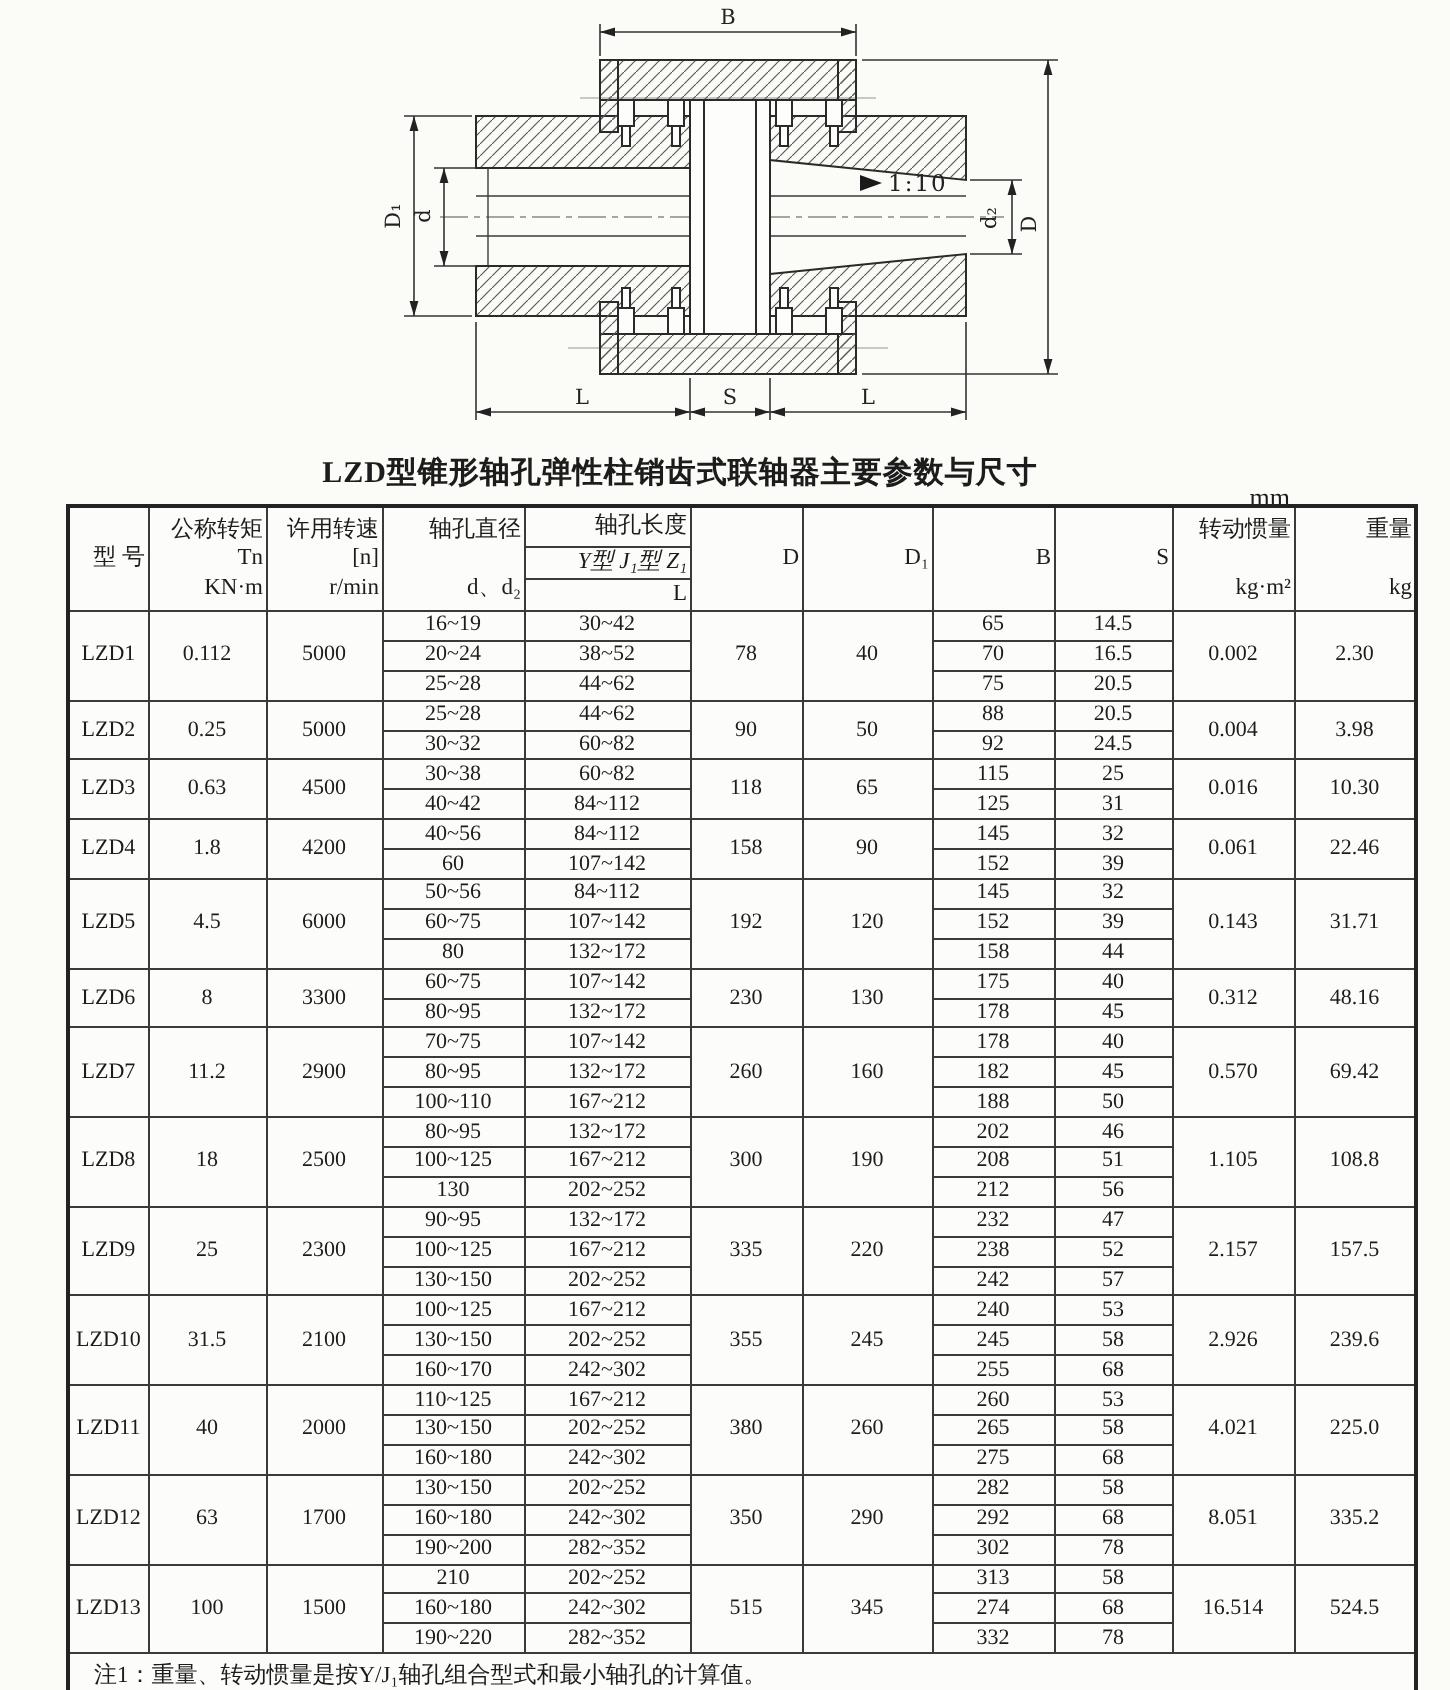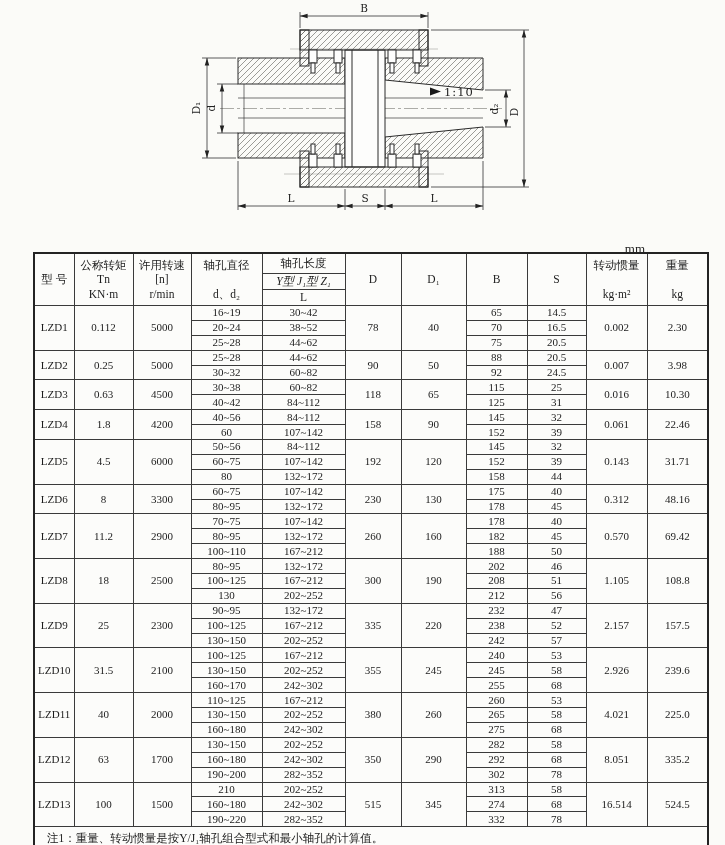--- a/index.html
+++ b/index.html
@@ -23,21 +23,21 @@
   
   #title-row{position:absolute;top:227px;left:33px;width:674px;height:22px;}
   #doc-title{position:absolute;left:0;right:60px;text-align:center;font-size:15px;font-weight:bold;letter-spacing:0.5px;}
   #doc-unit{position:absolute;right:62px;top:14px;font-size:13px;}
   
   #spec-table-wrap{position:absolute;top:252px;left:33px;width:674px;}
   table{border-collapse:collapse;table-layout:fixed;width:674px;background:#fcfcfa;}
   th,td{border:1px solid #3a3a3a;text-align:center;vertical-align:middle;
         padding:0 1px;font-weight:normal;overflow:hidden;}
   table{border:2px solid #232323;border-bottom:3px solid #232323;}
-  thead th{font-size:11.5px;line-height:1.25;white-space:pre-line;}
+  thead th{font-size:11.5px;line-height:1.25;white-space:pre-line;text-align:right;}
   thead tr.h1 th{height:19px;}
   thead tr.h2 th{height:15px;font-style:italic;}
   thead tr.h3 th{height:15px;}
   tbody td{height:13.9px;font-size:11px;line-height:1;white-space:nowrap;}
   tfoot td{border:1px solid #3a3a3a;text-align:left;font-size:11.5px;line-height:1.55;
            padding:3px 6px 5px 12px;height:30px;vertical-align:top;}
 </style>
 </head>
 <body>
 
@@ -157,20 +157,21 @@
     <text class="dimtxt" x="434" y="202" text-anchor="middle">L</text>
   </g>
 
   <g>
     <polygon points="430,87.5 441,91.5 430,95.5" fill="#1a1a1a"></polygon>
     <text class="dimtxt" x="444" y="95.5" style="font-size:11.5px;letter-spacing:1px">1:10</text>
   </g>
 </svg>
 
 <div id="title-row">
+  <div id="doc-title">LZD型锥形轴孔弹性柱销齿式联轴器主要参数与尺寸</div>
   <div id="doc-unit">mm</div>
 </div>
 
 <div id="spec-table-wrap">
 <table>
   <colgroup>
     <col style="width:40px">
         <col style="width:59px">
         <col style="width:58px">
     <col style="width:71px">
@@ -242,21 +243,21 @@
         <tr>
           <td rowspan="2">LZD2</td>
           <td rowspan="2">0.25</td>
           <td rowspan="2">5000</td>
           <td>25~28</td>
           <td>44~62</td>
           <td rowspan="2">90</td>
           <td rowspan="2">50</td>
           <td>88</td>
           <td>20.5</td>
-          <td rowspan="2">0.007</td>
+          <td rowspan="2">0.004</td>
           <td rowspan="2">3.98</td>
         </tr>
         <tr>
           <td>30~32</td>
           <td>60~82</td>
           <td>92</td>
           <td>24.5</td>
         </tr>
         <tr>
           <td rowspan="2">LZD3</td>

